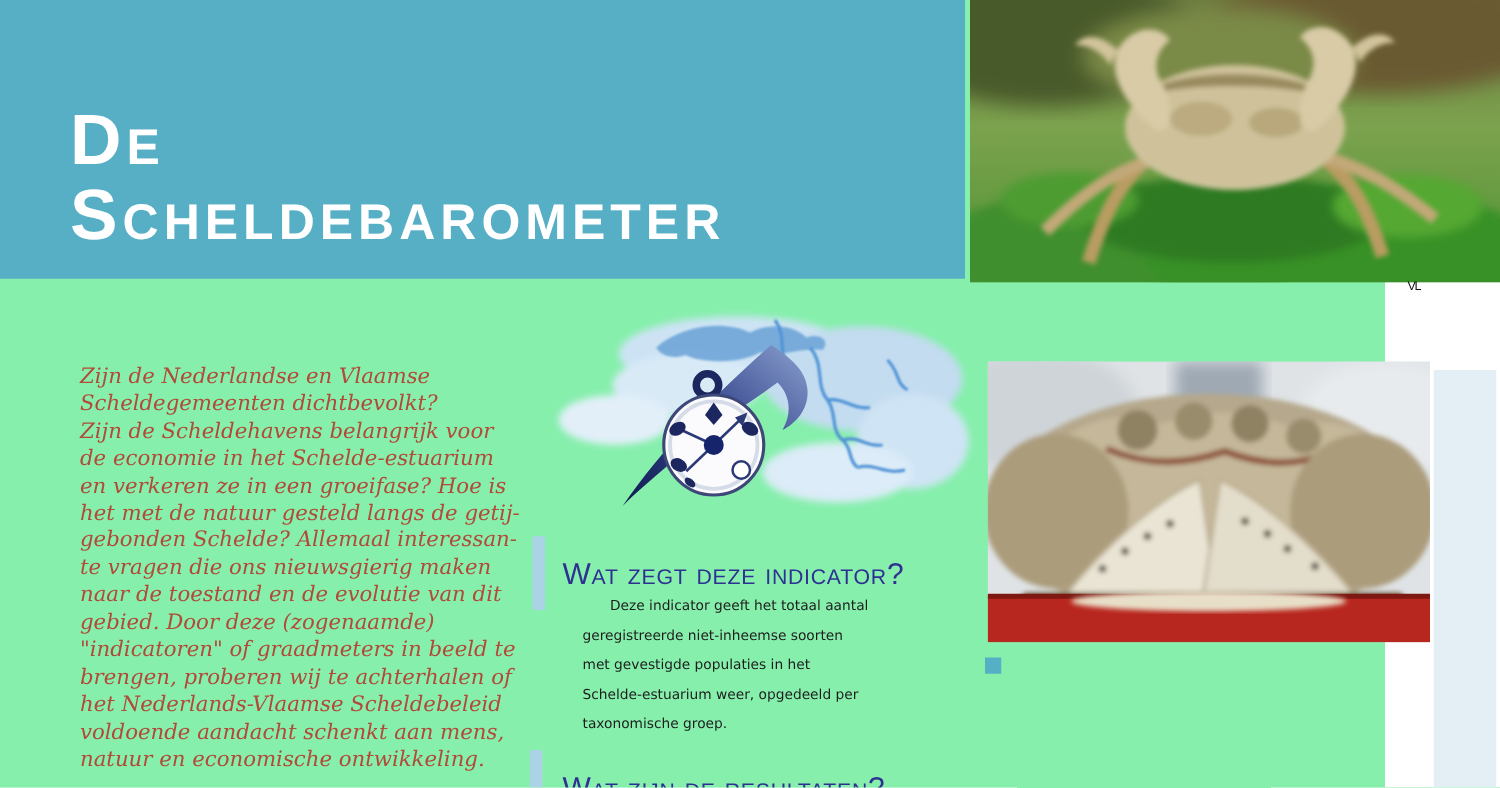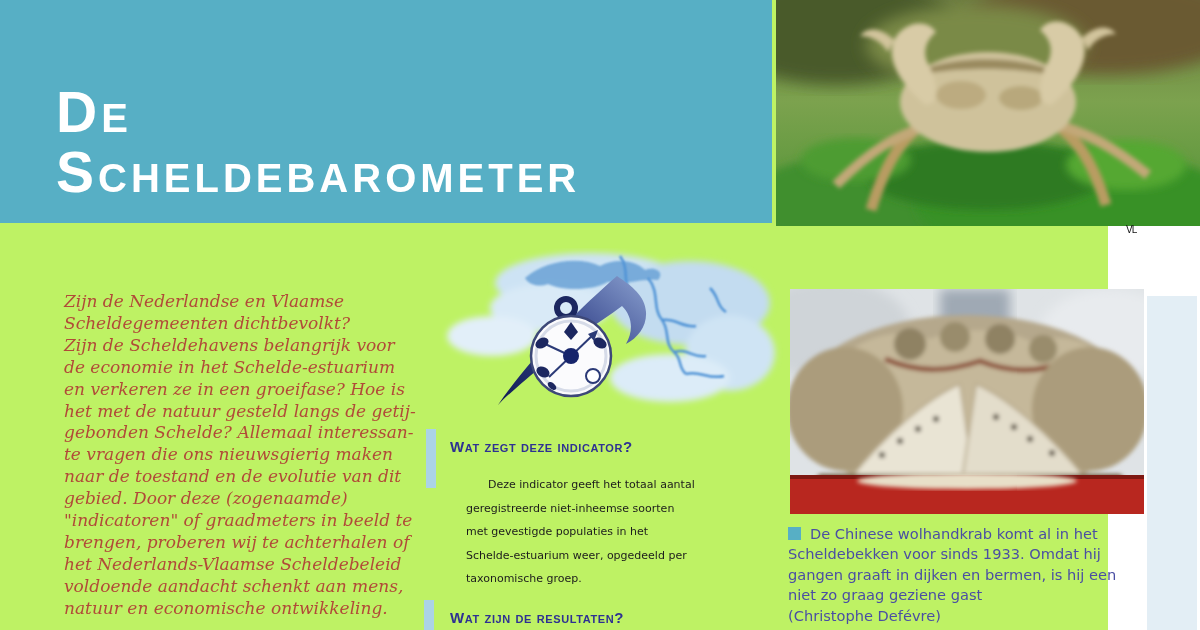--- a/index.html
+++ b/index.html
@@ -2,21 +2,21 @@
 <html style="--masthead-bg: #57afc5; --masthead-text: #ffffff; --heading: #2e3192; --heading-bar: #abd3e6; --intro-text: #b14a38; --body-text: #1c1c1c; --caption-text: #4a4ea3; --caption-bullet: #57afc5; --side-panel: #e3eef5;"><head>
 <meta charset="utf-8">
 <style>
   html,body{margin:0;padding:0;}
   body{
     width:1200px;height:630px;overflow:hidden;
     background:#ffffff;
     font-family:"DejaVu Sans", sans-serif;
     position:relative;
   }
-  .page{position:absolute;inset:0;width:1108px;height:630px;background:#bef264;}
+  .page{position:absolute;inset:0;width:1108px;height:630px;background:#86efac;}
 
   
   .masthead{
     position:absolute;left:0;top:0;width:772px;height:223px;
     background:var(--masthead-bg,#57afc5);
   }
   .masthead-title{
     position:absolute;left:56px;top:82px;
     color:var(--masthead-text,#ffffff);
     font-family:"Liberation Sans", sans-serif;
@@ -51,22 +51,22 @@
   
   .accent-bar{
     position:absolute;width:10px;
     background:var(--heading-bar,#abd3e6);
   }
   .bar-1{left:426px;top:429px;height:59px;}
   .bar-2{left:424px;top:600px;height:30px;}
   .section-heading{
     position:absolute;
     font-family:"Liberation Sans", sans-serif;
-    font-weight:700;font-variant:small-caps;
-    font-size:15px;letter-spacing:.6px;
+    font-weight:400;font-variant:small-caps;
+    font-size:24px;letter-spacing:.6px;
     color:var(--heading,#2e3192);
     white-space:nowrap;
   }
   .heading-1{left:450px;top:426px;}
   .heading-2{left:450px;top:597px;}
   .body-par{
     position:absolute;left:424px;top:473px;width:330px;
     font-size:11px;line-height:23.6px;color:var(--body-text,#1c1c1c);
     white-space:pre-line;text-indent:22px;margin-left:42px;
   }
@@ -267,22 +267,18 @@
         </g>
         <path d="M30,185 L330,185 L340,195 L20,195 Z" fill="#6e5a3c"></path>
       </g>
       <rect x="0" y="188" width="354" height="37" fill="#b8271f"></rect>
       <rect x="0" y="186" width="354" height="4" fill="#7e1812"></rect>
       <ellipse cx="177" cy="192" rx="110" ry="8" fill="#e8dfc8" filter="url(#sb2)"></ellipse>
     </svg>
   </div>
 
   <div class="caption">
-    <span class="caption-bullet"></span><span class="caption-text">De Chinese wolhandkrab komt al in het
-Scheldebekken voor sinds 1933. Omdat hij
-gangen graaft in dijken en bermen, is hij een
-niet zo graag geziene gast
-(Christophe Defévre)</span>
+    <span class="caption-bullet"></span>
   </div>
 
   <div class="side-panel"></div>
 
 </div>
 
 </body></html>

